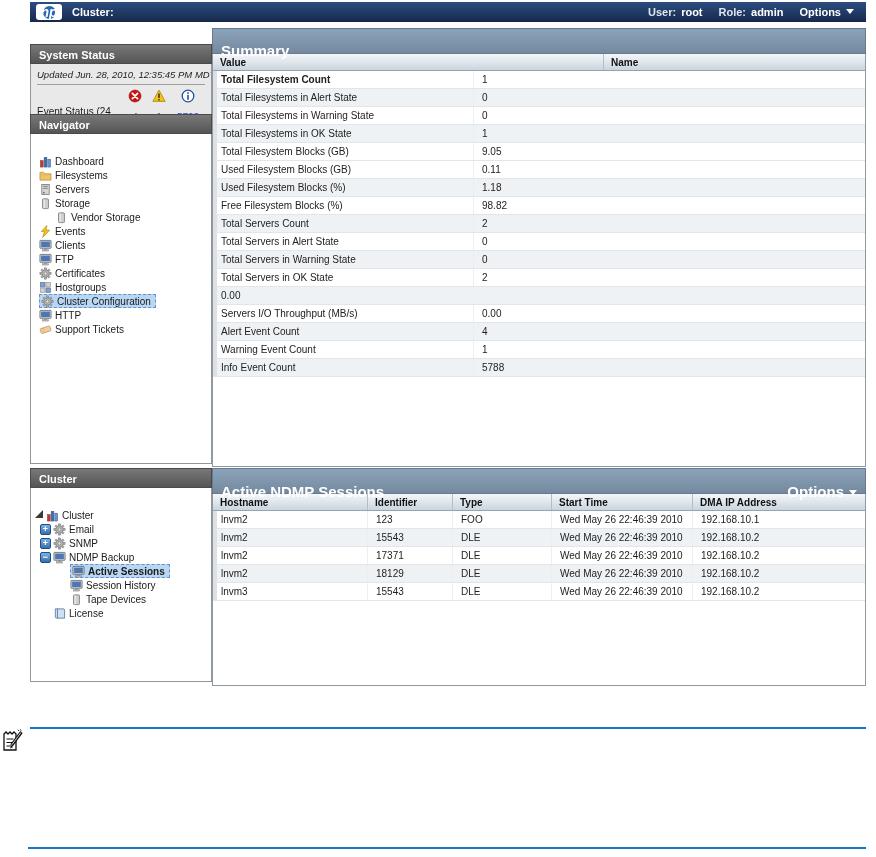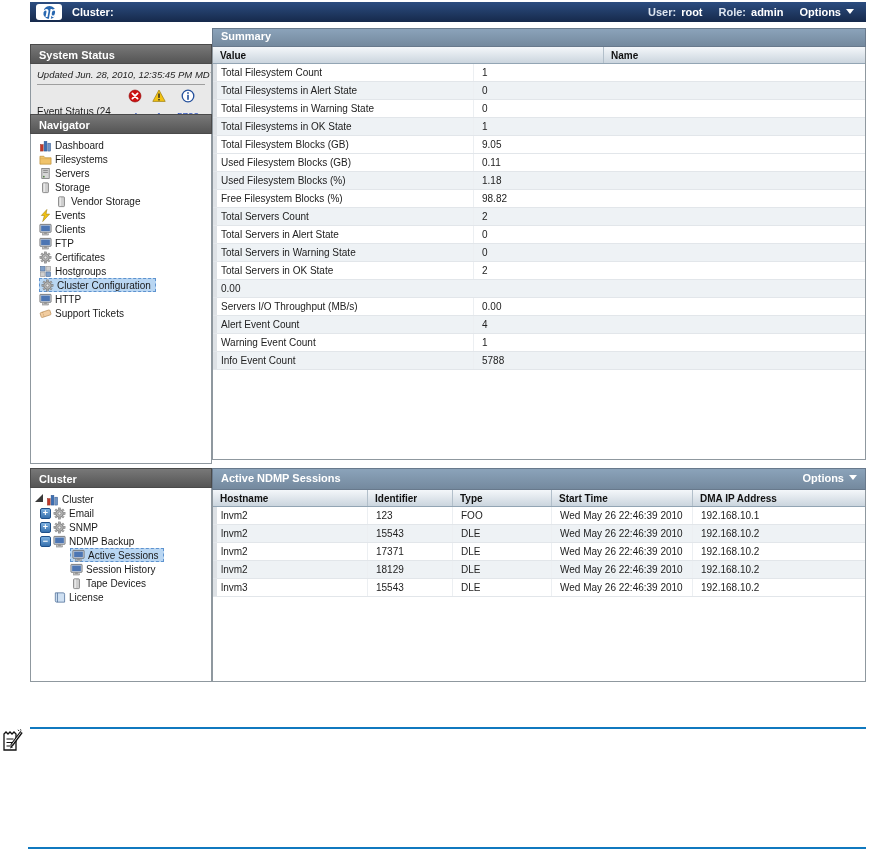--- a/index.html
+++ b/index.html
@@ -28,41 +28,41 @@
   .caret { display:inline-block; width:0; height:0; margin-left:5px; vertical-align:2px;
     border-left:4px solid transparent; border-right:4px solid transparent; border-top:5px solid #fff; }
 
   
   .panel { position:absolute; }
   .hdr-gray {
     height:20px; line-height:20px; padding:0 8px; color:#fff; font-size:11px; font-weight:bold;
     background:linear-gradient(#787878,#555555); border:1px solid #4a4a4a;
   }
   .hdr-blue {
-    height:19px; line-height:19px; padding:0 8px; color:#fff; font-size:11px; font-weight:bold;
+    height:19px; line-height:19px; padding:12px 8px; color:#fff; font-size:15px; font-weight:bold;
     background:linear-gradient(#8ba3ba,#74899e); border:1px solid #68798c;
-    display:flex; align-items:flex-end;
+    display:flex; align-items:flex-start;
   }
   .hdr-blue .spacer { flex:1; }
   .panel-body { background:#fff; border:1px solid #8f989f; border-top:none; overflow:hidden; }
 
   
   .ss-body { background:#e9e9e9; font-size:10px; }
   .updated { margin:5px 6px 0 6px; padding-bottom:4px; border-bottom:1px solid #9f9f9f;
     font-style:italic; font-size:9.5px; color:#222; white-space:nowrap; }
   .ev-icons { display:flex; justify-content:flex-end; padding-right:6px; margin-top:4px; }
   .ev-col { width:24px; display:flex; justify-content:center; }
   .ev-col.wide { width:34px; }
   .ev-row2 { display:flex; align-items:center; padding:3px 6px 0 6px; }
   .ev-row2 .lbl { flex:1; color:#1a1a1a; }
   .ev-num { width:24px; text-align:center; color:#2b50b8; cursor:pointer; }
   .ev-num.wide { width:34px; }
 
   
-  .nav-body { padding-top:4px; }
+  .nav-body { padding-top:20px; }
   .nav-item, .tree-item { height:14px; display:flex; align-items:center; font-size:10px;
     color:#1a1a1a; white-space:nowrap; cursor:default; }
   .icon { width:13px; height:13px; display:inline-flex; flex:0 0 13px; }
   .icon svg { width:13px; height:13px; }
   .nav-label { margin-left:3px; }
   .sel-wrap { display:inline-flex; align-items:center; background:#b9d6f2;
     border:1px dashed #5e93cf; padding:0 4px 0 1px; height:14px; }
   .toggle { width:11px; height:11px; flex:0 0 11px; margin-right:2px;
     background:linear-gradient(#7cb0e0,#3670ad); border:1px solid #1d4f8a; border-radius:2px;
     color:#fff; font-size:9px; line-height:9px; font-weight:bold; text-align:center; cursor:pointer; }
@@ -379,21 +379,21 @@
             <svg viewBox="0 0 14 14">
               <rect x="1" y="1.5" width="12" height="8.5" rx="0.5" fill="#cdd6e2" stroke="#5a5a5a" stroke-width="0.8"></rect>
               <rect x="2.3" y="2.8" width="9.4" height="5.9" fill="#4d76b3"></rect>
               <rect x="5.5" y="10" width="3" height="1.6" fill="#8f8f8f"></rect>
               <rect x="3.5" y="11.6" width="7" height="1.4" fill="#b5b5b5" stroke="#7a7a7a" stroke-width="0.4"></rect>
             </svg>
           </span>
           <span class="nav-label">NDMP Backup</span>
         </span>
       </div>
-      <div class="tree-item" style="padding-left: 26px;">
+      <div class="tree-item" style="padding-left: 26px; font-weight: bold;">
         <span class="tgl-spacer"></span>
         <span class="sel-wrap" style="display: inline-flex; align-items: center;">
           <span class="icon">
             <svg viewBox="0 0 14 14">
               <rect x="1" y="1.5" width="12" height="8.5" rx="0.5" fill="#cdd6e2" stroke="#5a5a5a" stroke-width="0.8"></rect>
               <rect x="2.3" y="2.8" width="9.4" height="5.9" fill="#4d76b3"></rect>
               <rect x="5.5" y="10" width="3" height="1.6" fill="#8f8f8f"></rect>
               <rect x="3.5" y="11.6" width="7" height="1.4" fill="#b5b5b5" stroke="#7a7a7a" stroke-width="0.4"></rect>
             </svg>
           </span>
@@ -445,21 +445,21 @@
   <div class="hdr-blue">
     <span>Summary</span>
   </div>
   <div class="panel-body" style="height:413px;">
     <div class="col-hdr" id="summary-colhdr">
         <span class="hcell" style="flex: 1 1 0%;">Value</span>
         <span class="hcell" style="flex: 0 0 261px;">Name</span>
       </div>
     <div id="summary-rows">
         <div class="trow">
-          <span class="cell" style="flex: 0 0 261px;">Total Filesystem Count</span>
+          <span class="cell" style="flex: 0 0 261px; font-weight: bold;">Total Filesystem Count</span>
           <span class="cell" style="flex: 1 1 0%;">1</span>
         </div>
         <div class="trow alt">
           <span class="cell" style="flex: 0 0 261px;">Total Filesystems in Alert State</span>
           <span class="cell" style="flex: 1 1 0%;">0</span>
         </div>
         <div class="trow">
           <span class="cell" style="flex: 0 0 261px;">Total Filesystems in Warning State</span>
           <span class="cell" style="flex: 1 1 0%;">0</span>
         </div>

